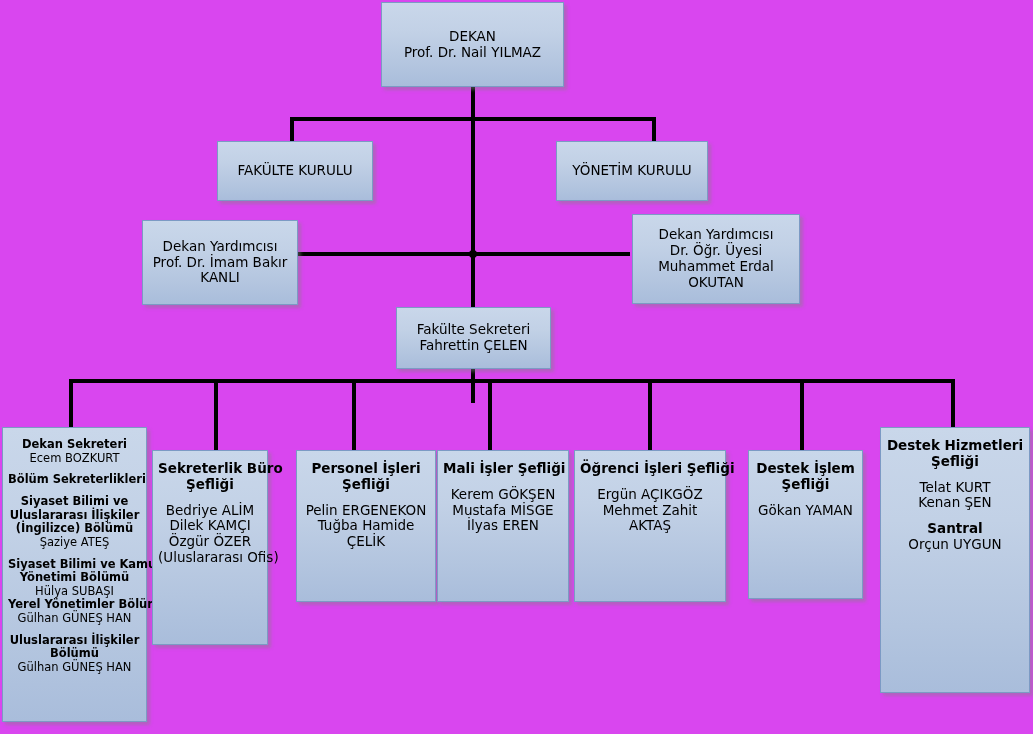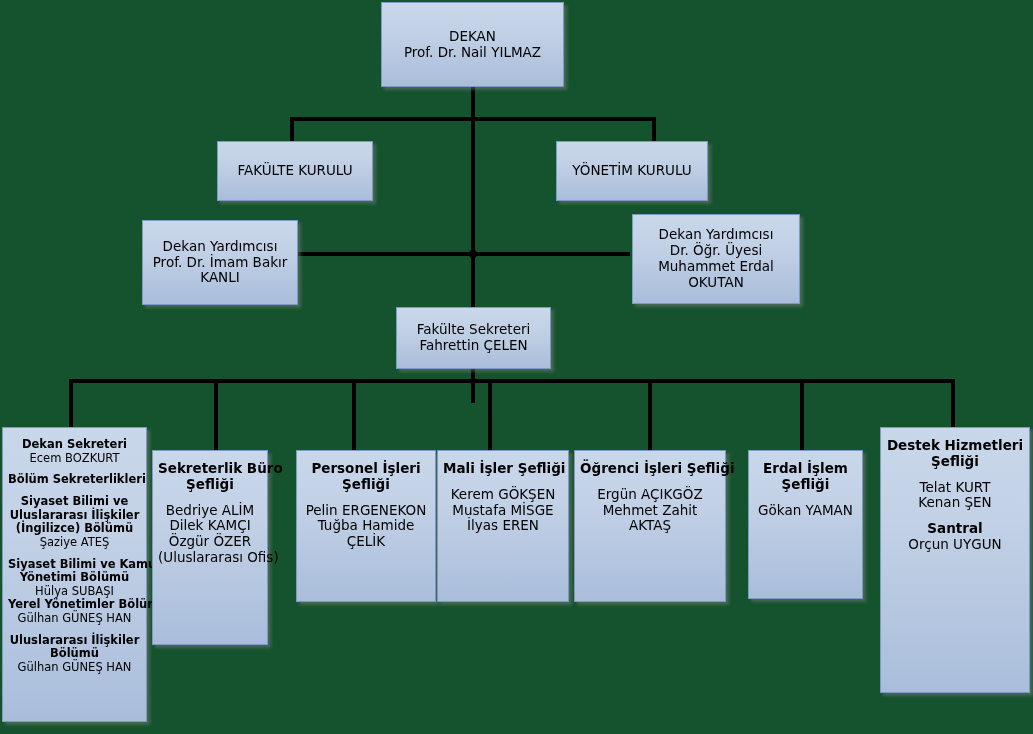--- a/index.html
+++ b/index.html
@@ -9,21 +9,21 @@
   }
   body {
     font-family: "DejaVu Sans", "Liberation Sans", sans-serif;
     -webkit-font-smoothing: none;
   }
   #chart {
     position: relative;
     width: 1033px;
     height: 734px;
     overflow: hidden;
-    background: #14532d;
+    background: #d946ef;
   }
   .node {
     position: absolute;
     box-sizing: border-box;
     border: 1px solid #7c9ac4;
     background: linear-gradient(to bottom, #c9d7ea 0%, #c2d1e6 35%, #b3c5df 75%, #a9bddb 100%);
     box-shadow: 3px 3px 3px rgba(130,130,130,0.45);
     display: flex;
     flex-direction: column;
     align-items: center;
@@ -179,21 +179,21 @@
 
   <div class="node t-unit topalign" style="left:574px; top:450px; width:152px; height:152px;">
       <span class="ln b">Öğrenci İşleri Şefliği</span>
       <span class="ln sp"></span>
       <span class="ln">Ergün AÇIKGÖZ</span>
       <span class="ln">Mehmet Zahit</span>
       <span class="ln">AKTAŞ</span>
     </div>
 
   <div class="node t-unit topalign" style="left:748px; top:450px; width:115px; height:149px;">
-      <span class="ln b">Erdal İşlem</span>
+      <span class="ln b">Destek İşlem</span>
       <span class="ln b">Şefliği</span>
       <span class="ln sp"></span>
       <span class="ln">Gökan YAMAN</span>
     </div>
 
   <div class="node t-unit topalign" style="left:880px; top:427px; width:150px; height:266px;align-items:flex-end;">
       <span class="ln b">Destek Hizmetleri</span>
       <span class="ln b">Şefliği</span>
       <span class="ln sp"></span>
       <span class="ln">Telat KURT</span>

